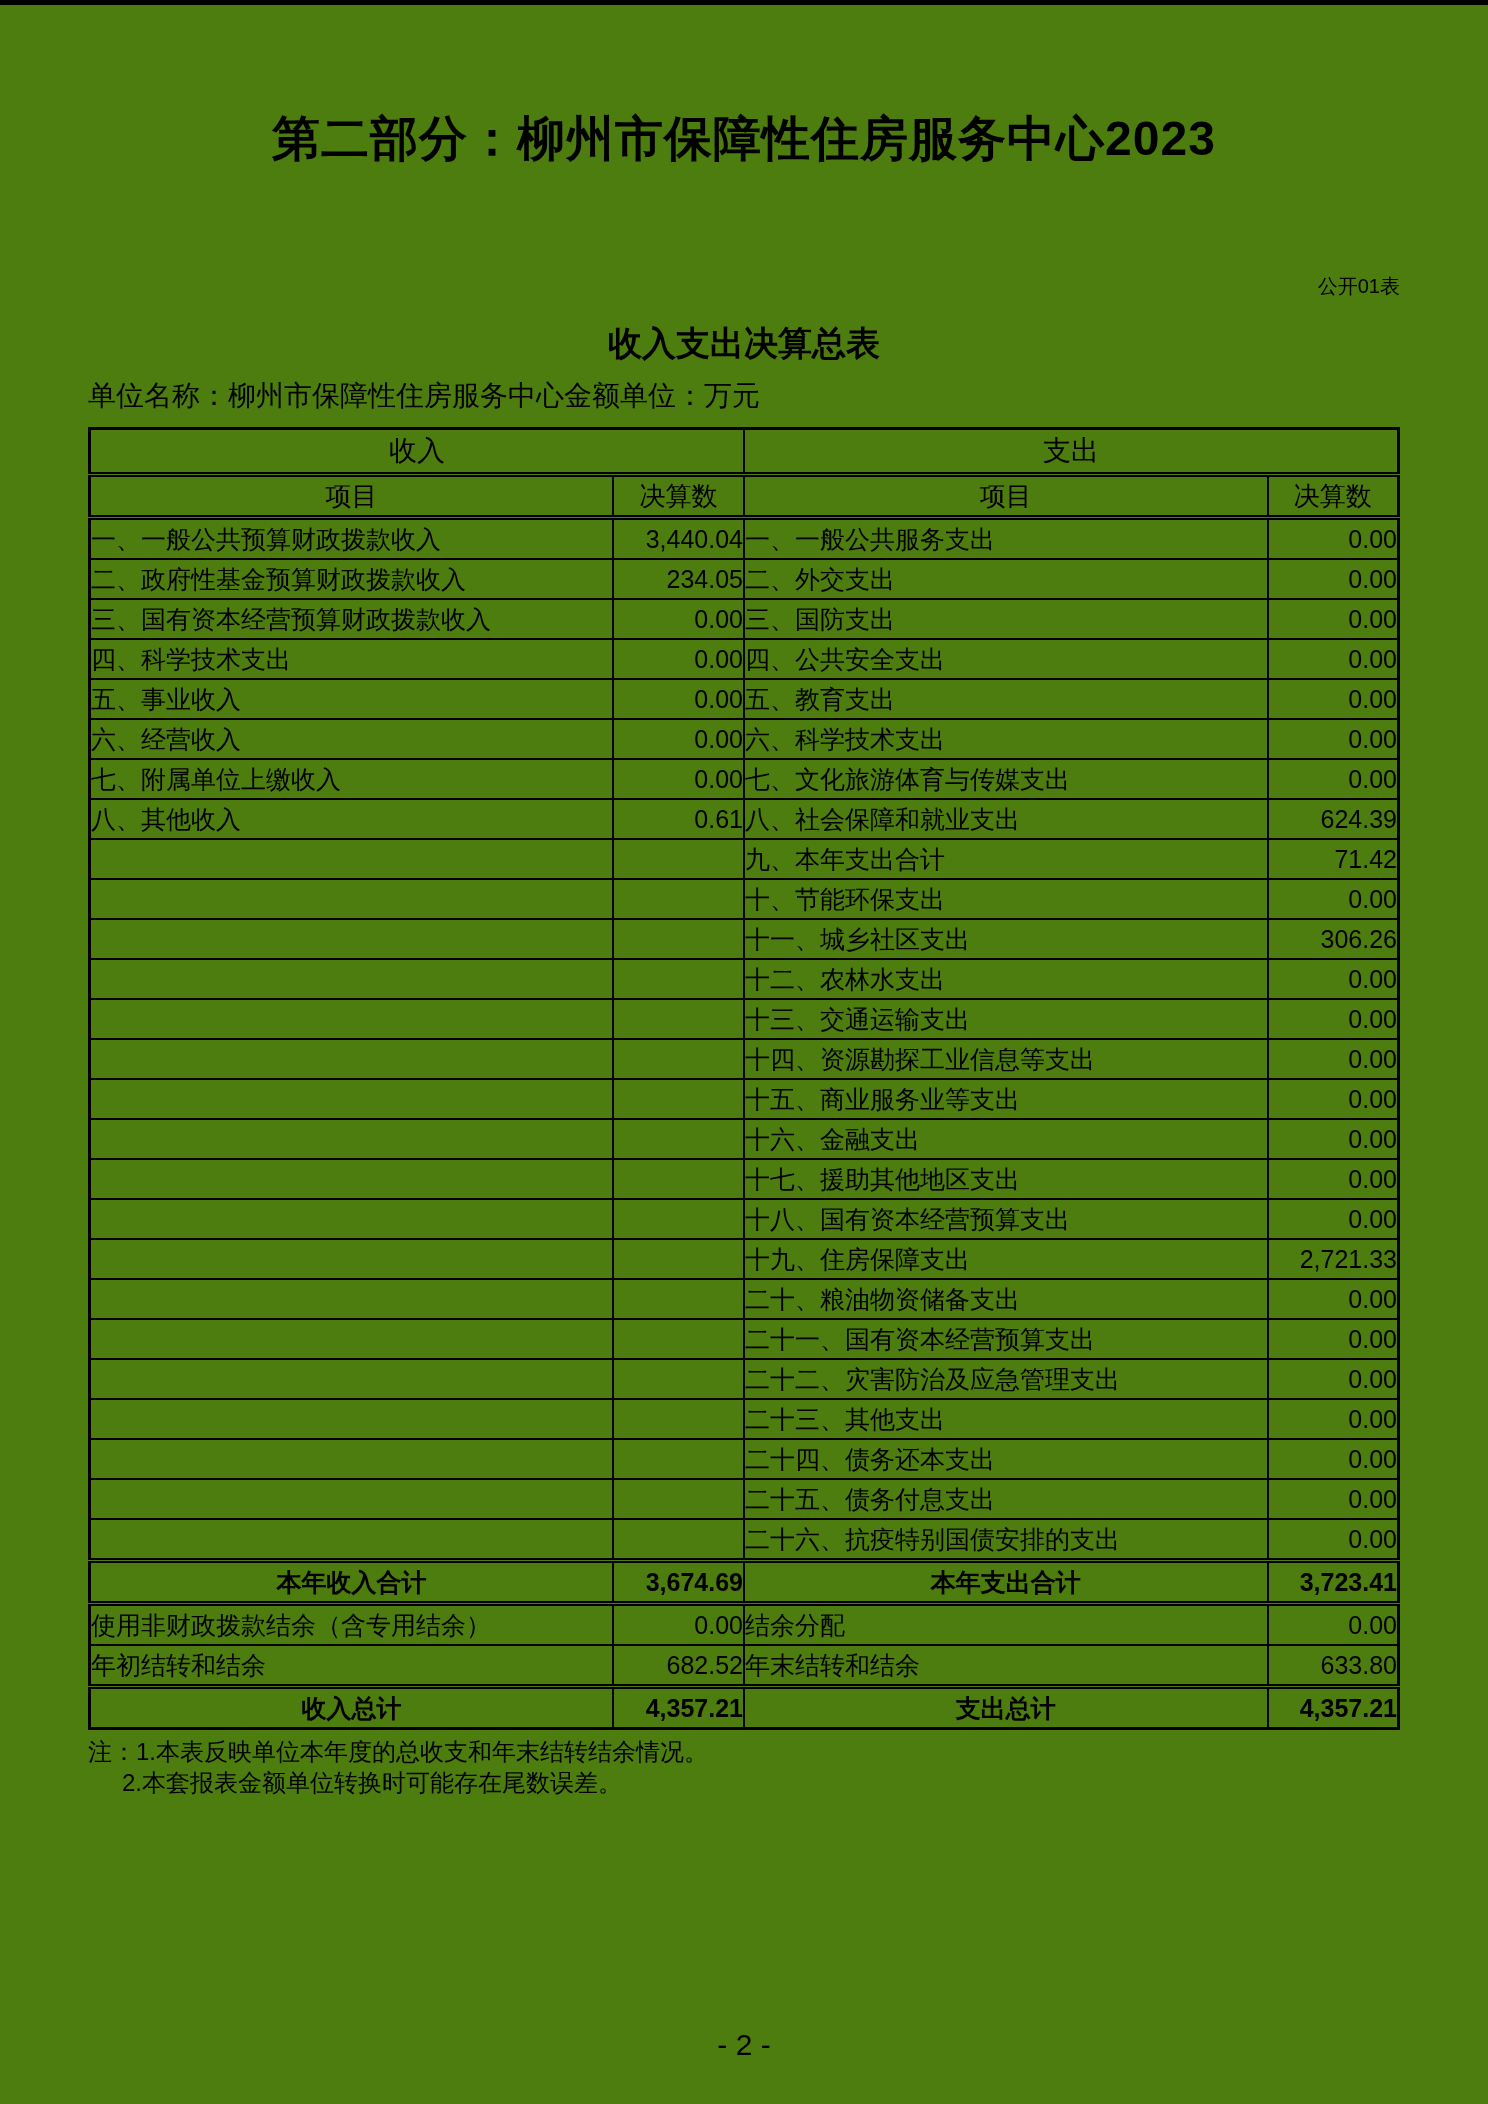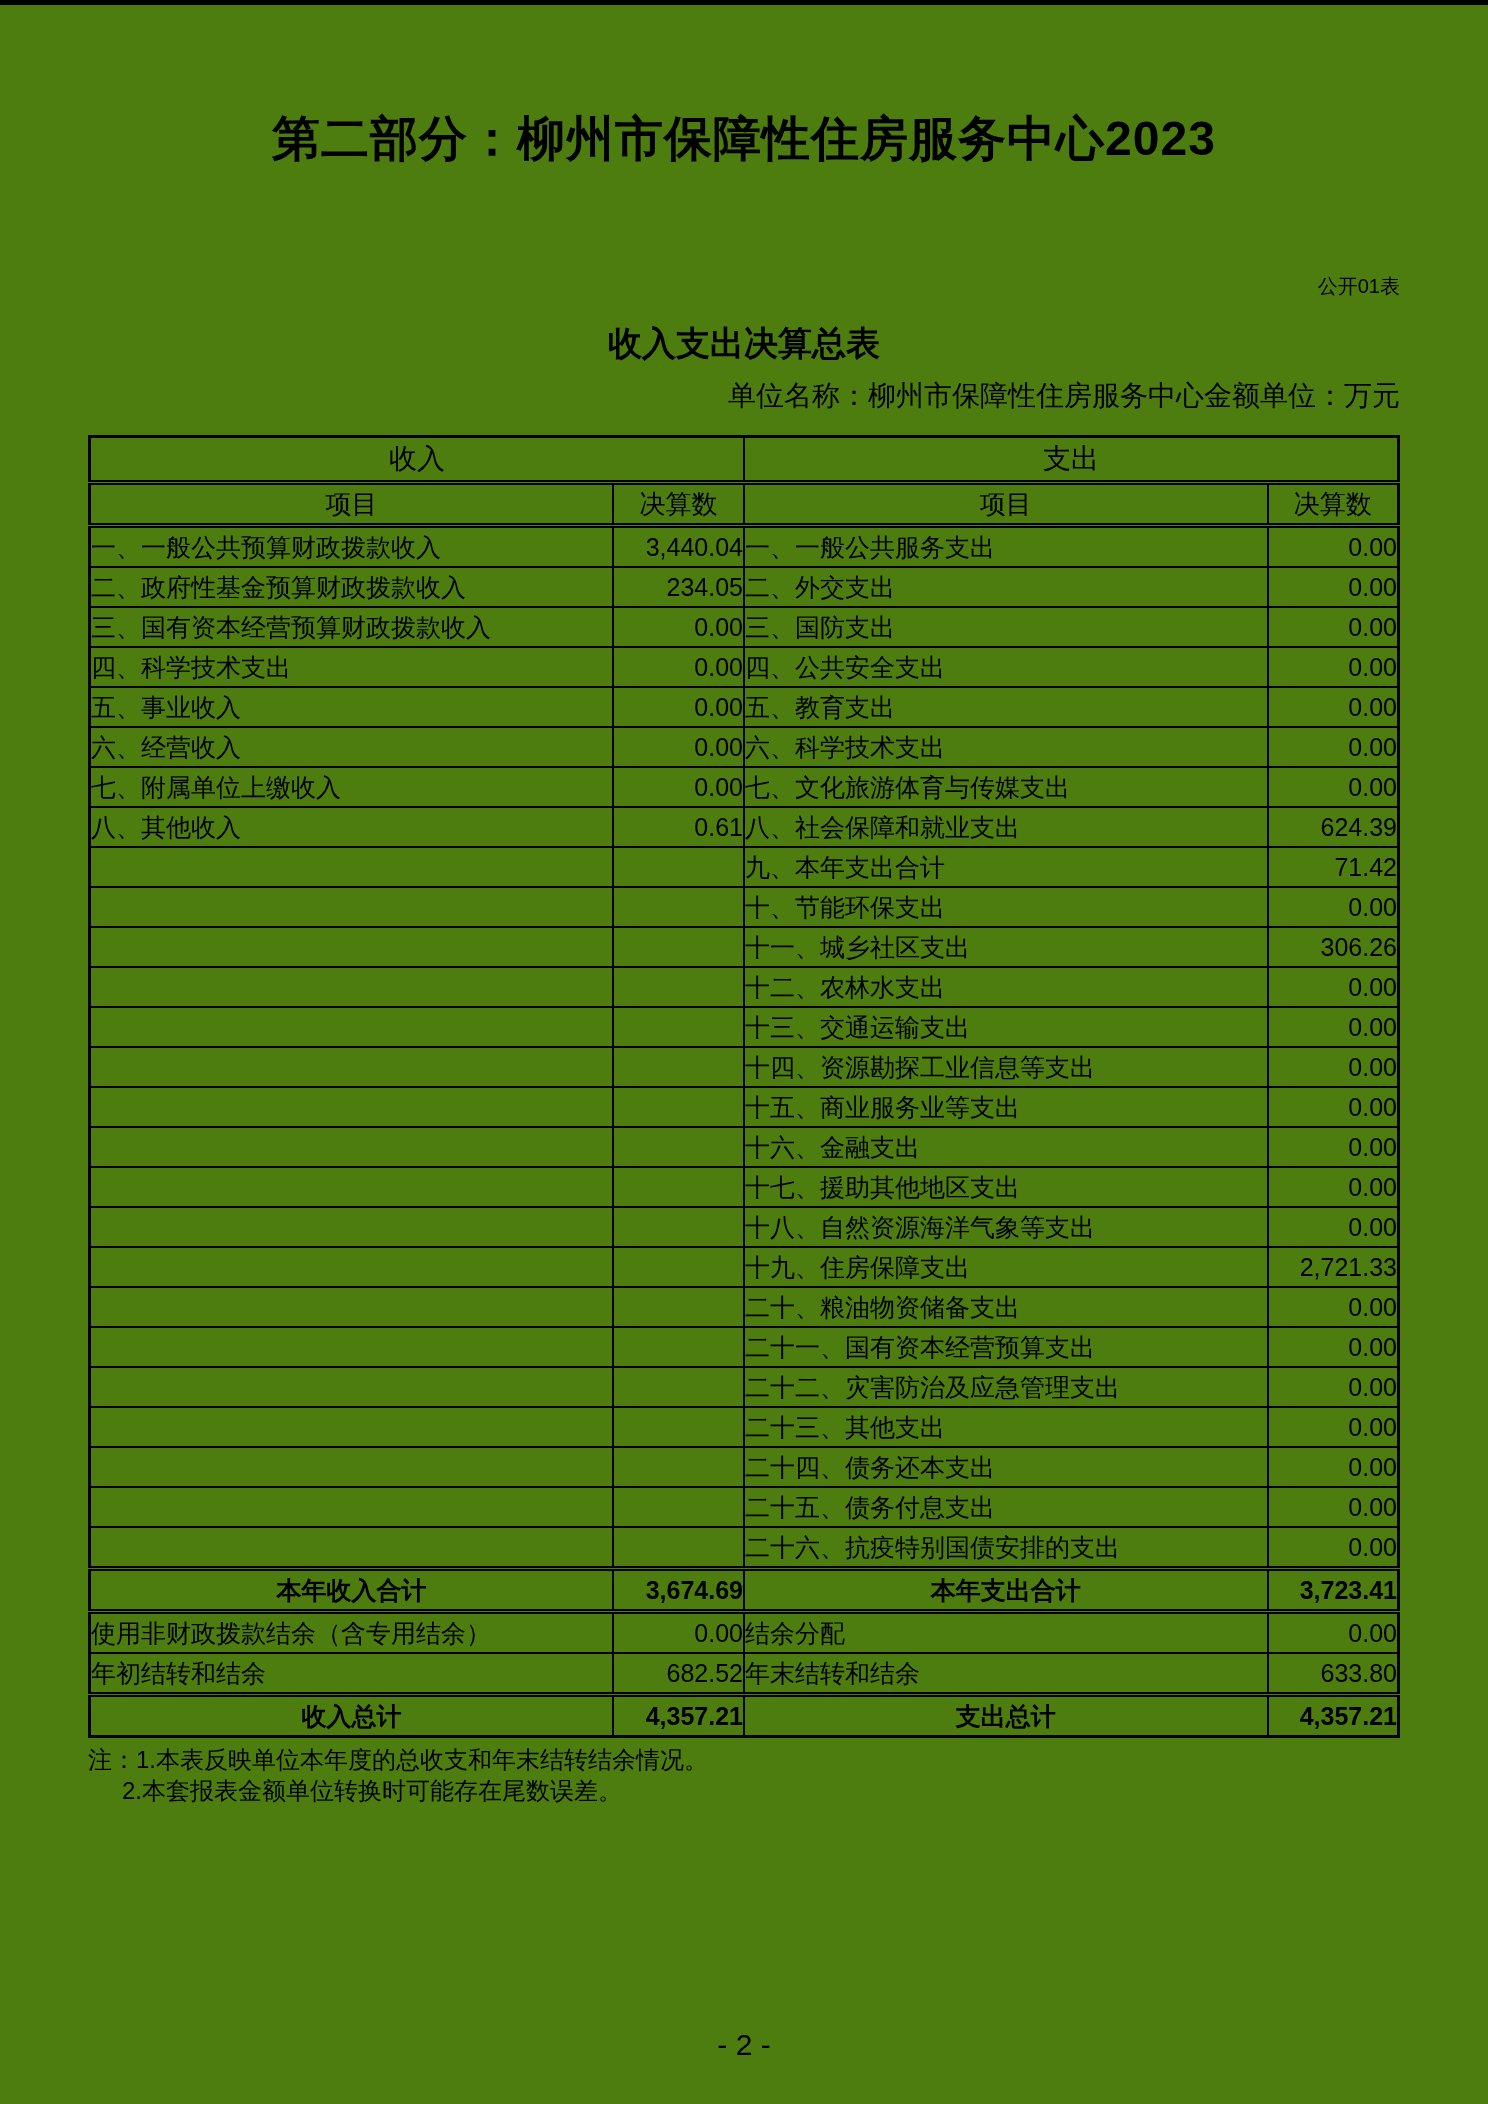--- a/index.html
+++ b/index.html
@@ -31,23 +31,23 @@
     font-size:20px; line-height:34px;
   }
   .table-title {
     margin:18px 0 0 0;
     text-align:center;
     font-size:34px; line-height:44px;
     font-weight:bold;
   }
   .meta-row {
     margin-top:14px;
-    display:flex; justify-content:flex-end; align-items:flex-end;
+    display:flex; justify-content:flex-start; align-items:flex-end;
     font-size:28px; line-height:34px;
-    padding-bottom:22px;
+    padding-bottom:14px;
   }
   table.summary {
     border-collapse:collapse;
     width:100%;
     table-layout:fixed;
     border:3px solid #000;
   }
   table.summary th, table.summary td {
     border:2px solid #000;
     padding:0;
@@ -223,21 +223,21 @@
           </tr>
           <tr>
             <td class="item"></td>
             <td class="val"></td>
             <td class="item">十七、援助其他地区支出</td>
             <td class="val">0.00</td>
           </tr>
           <tr>
             <td class="item"></td>
             <td class="val"></td>
-            <td class="item">十八、自然资源海洋气象等支出</td>
+            <td class="item">十八、国有资本经营预算支出</td>
             <td class="val">0.00</td>
           </tr>
           <tr>
             <td class="item"></td>
             <td class="val"></td>
             <td class="item">十九、住房保障支出</td>
             <td class="val">2,721.33</td>
           </tr>
           <tr>
             <td class="item"></td>

